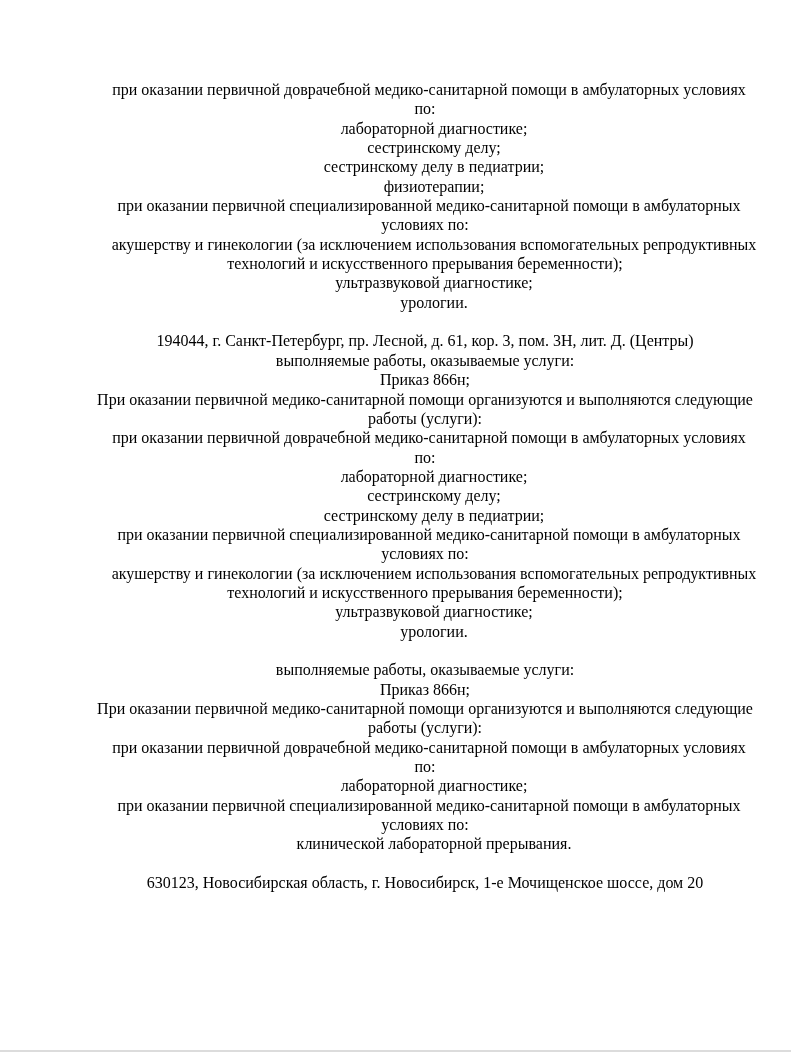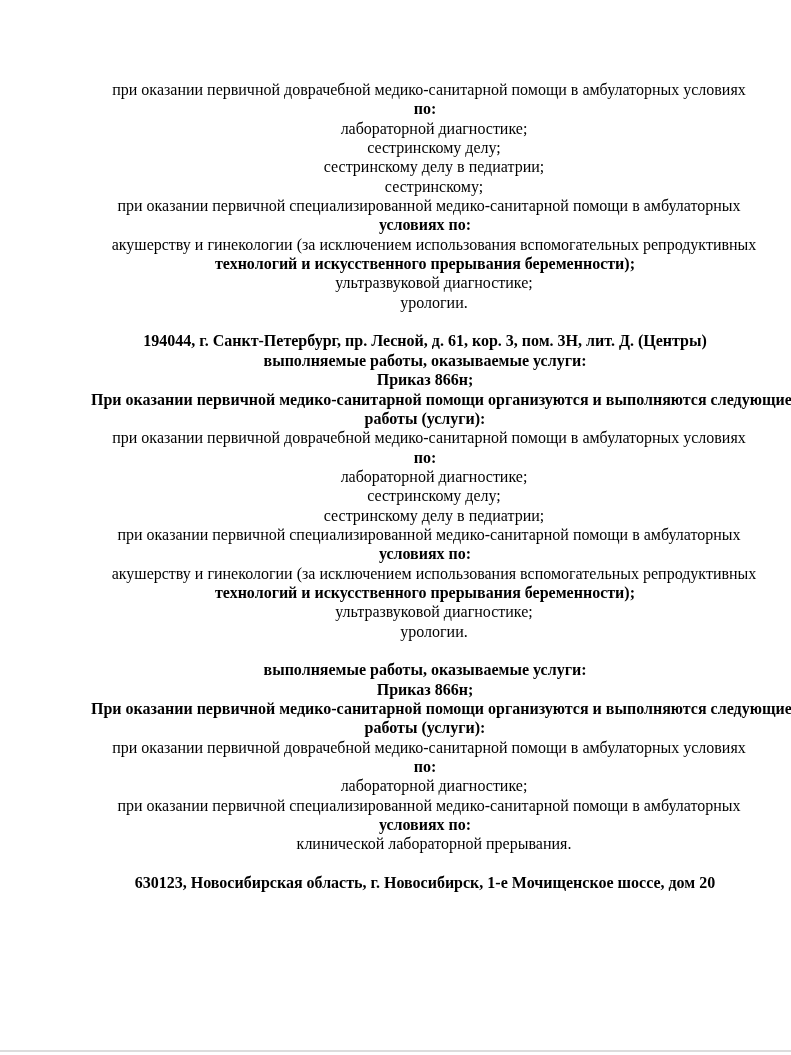--- a/index.html
+++ b/index.html
@@ -27,21 +27,21 @@
   .block {
     margin: 0 0 19.35px 0;
   }
   .block:last-child {
     margin-bottom: 12px;
   }
   .line {
     white-space: nowrap;
     min-height: 19.35px;
   }
-  .ind0 { padding-left: 0; font-weight: bold; }
+  .ind0 { padding-left: 0; }
   .ind1 { padding-left: 8px; }
   .ind2 { padding-left: 18px; font-family: Liberation Serif, serif; }
   .bottom-divider {
     position: absolute;
     left: 0;
     top: 1050px;
     width: 791px;
     height: 2px;
     background: #dcdcdc;
   }
@@ -49,21 +49,21 @@
 </head>
 <body style="background: rgb(255, 255, 255);">
 
 <div class="doc" style="color: rgb(0, 0, 0);">
     <div class="block">
       <div class="line ind1">при оказании первичной доврачебной медико-санитарной помощи в амбулаторных условиях</div>
       <div class="line ind0">по:</div>
       <div class="line ind2">лабораторной диагностике;</div>
       <div class="line ind2">сестринскому делу;</div>
       <div class="line ind2">сестринскому делу в педиатрии;</div>
-      <div class="line ind2">сестринскому;</div>
+      <div class="line ind2">физиотерапии;</div>
       <div class="line ind1">при оказании первичной специализированной медико-санитарной помощи в амбулаторных</div>
       <div class="line ind0">условиях по:</div>
       <div class="line ind2">акушерству и гинекологии (за исключением использования вспомогательных репродуктивных</div>
       <div class="line ind0">технологий и искусственного прерывания беременности);</div>
       <div class="line ind2">ультразвуковой диагностике;</div>
       <div class="line ind2">урологии.</div>
     </div>
     <div class="block">
       <div class="line ind0">194044, г. Санкт-Петербург, пр. Лесной, д. 61, кор. 3, пом. 3Н, лит. Д. (Центры)</div>
       <div class="line ind0">выполняемые работы, оказываемые услуги:</div>

